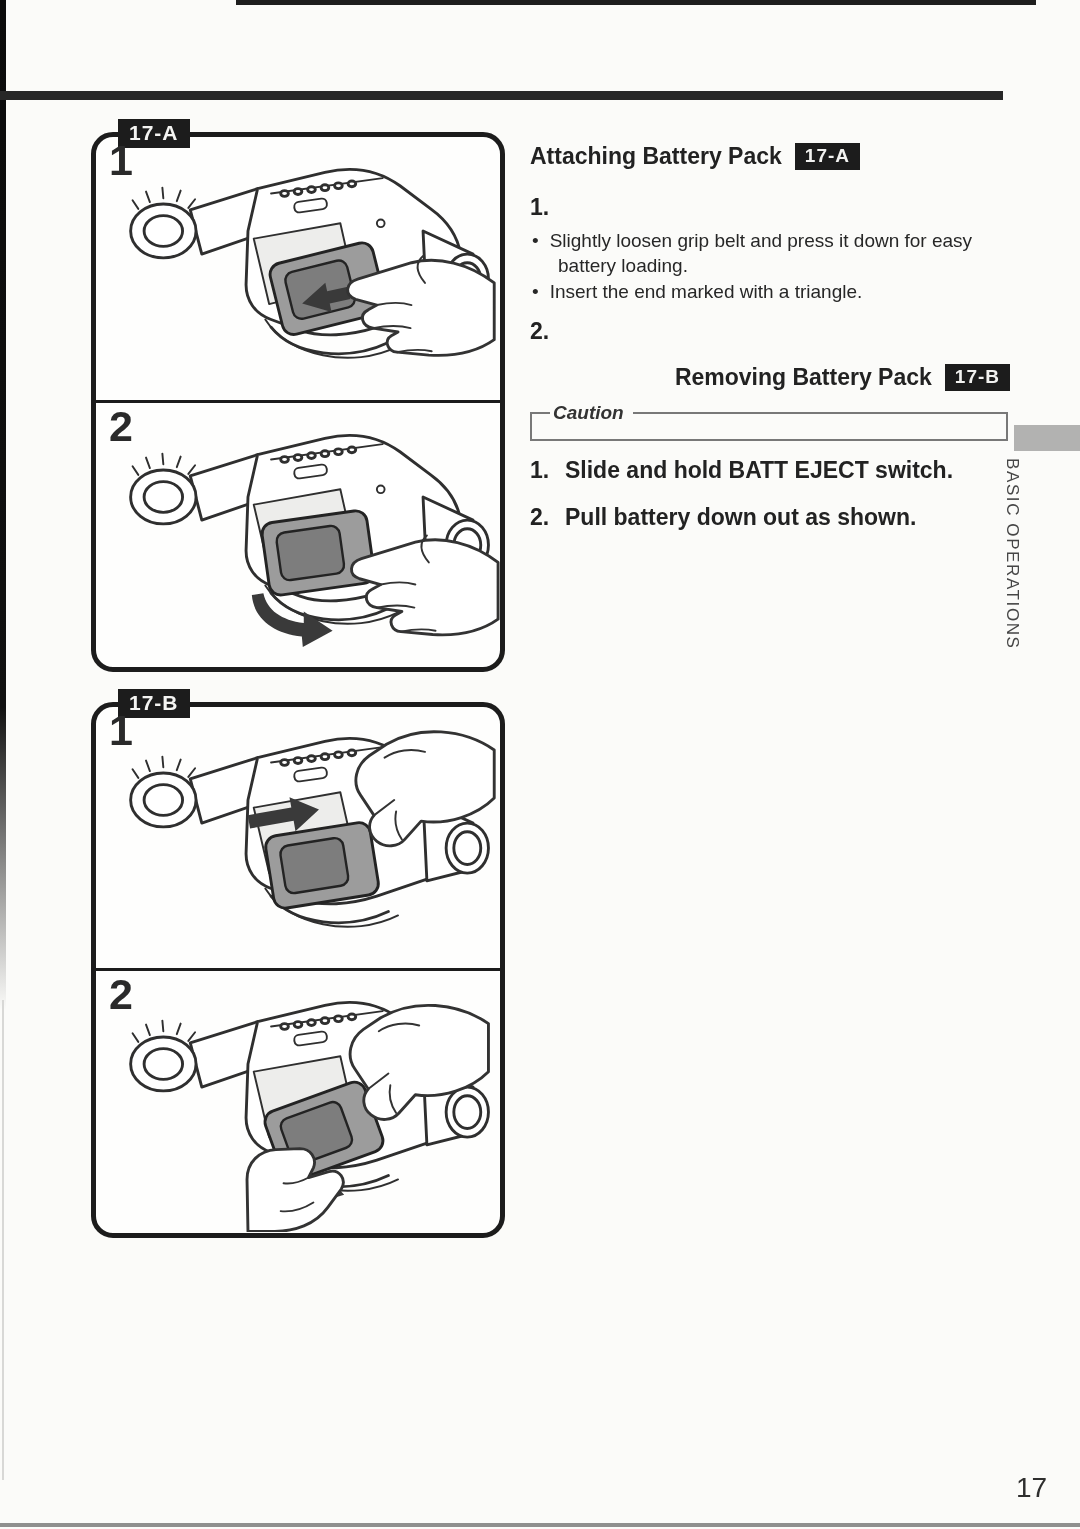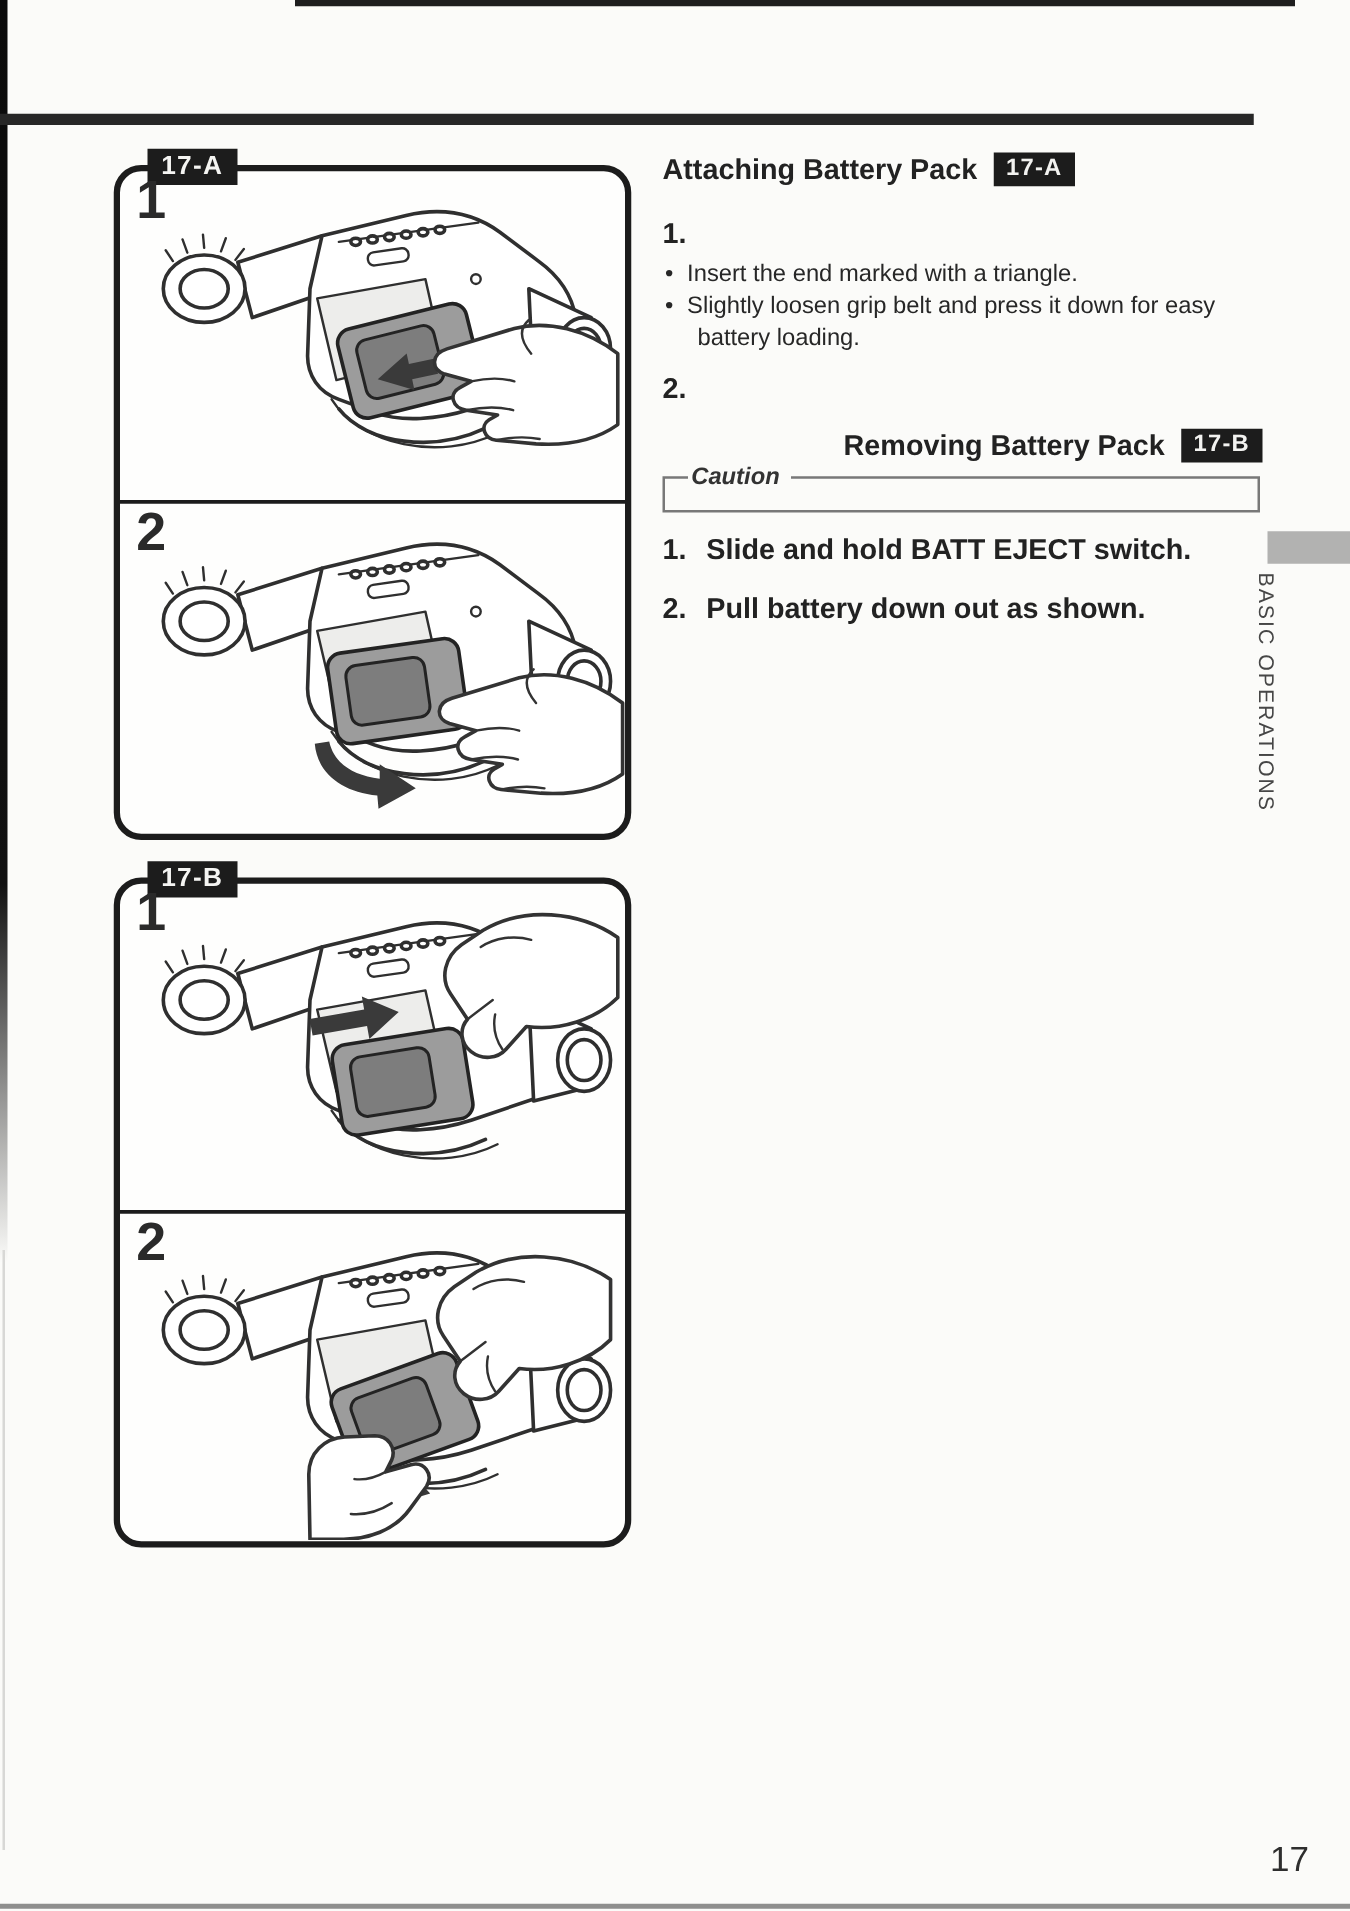--- a/index.html
+++ b/index.html
@@ -28,35 +28,35 @@
     font-weight:bold; font-size:21px; letter-spacing:1px; padding:2px 11px 4px; line-height:1.1; }
   .fig-panel { position:relative; width:100%; height:263px; overflow:hidden; }
   .figbox-b .fig-panel { height:261px; }
   .fig-divider { width:100%; border-top:3px solid #1c1c1c; }
   .fig-step-num { position:absolute; top:2px; left:13px; font-size:43px; font-weight:bold;
     color:#2a2a2a; line-height:1; z-index:2; }
   .fig-art { position:absolute; inset:0; width:100%; height:100%; }
 
   
   .textcol { position:absolute; left:530px; top:122px; width:480px; }
-  .sec-heading { display:flex; align-items:center; gap:13px; font-size:23px; font-weight:bold; color:#222; }
+  .sec-heading { display:flex; align-items:center; gap:13px; font-size:23px; font-weight:bold; color:#222;margin-top:21px; }
   .inline-badge { background:#1c1c1c; color:#f2f2f0; font-size:19px; font-weight:bold;
     letter-spacing:1px; padding:3px 10px 4px; line-height:1.05; }
   .step { display:flex; gap:9px; font-size:23px; font-weight:bold; line-height:1.22; color:#222; }
   .step-num { flex:0 0 26px; }
   .step-text { width:400px; }
   .step.wide .step-text { width:auto; white-space:nowrap; }
   .m-step1 { margin-top:23px; }
   .bullets { list-style:none; margin-top:7px; margin-left:2px; }
   .bullets li { font-size:19px; font-weight:normal; color:#272727; line-height:1.33;
     width:452px; padding-left:26px; text-indent:-26px; }
   .bullets li::before { content:"•"; margin-right:11px; }
   .m-step2 { margin-top:13px; }
   .m-heading2 { margin-top:19px;justify-content:flex-end; }
-  fieldset.caution { margin-top:1px; width:478px; border:2px solid #787878;
+  fieldset.caution { margin-top:11px; width:478px; border:2px solid #787878;
     padding:4px 13px 11px; background:transparent; }
   fieldset.caution legend { font-style:italic; font-weight:bold; font-size:19px; color:#333;
     margin-left:5px; padding:0 9px 0 3px; }
   fieldset.caution p { font-size:19px; line-height:1.3; color:#2c2c2c; width:446px; }
   .m-rstep1 { margin-top:15px; }
   .m-rstep2 { margin-top:19px; }
 
   
   .side-tab { position:absolute; left:1014px; top:425px; width:66px; height:26px; background:#b2b2b1; }
   .side-label { position:absolute; left:1002px; top:458px; writing-mode:vertical-rl;
@@ -192,22 +192,22 @@
 
   <div class="sec-heading">
     <span>Attaching Battery Pack</span>
     <span class="inline-badge">17-A</span>
   </div>
 
   <div class="step m-step1">
     <span class="step-num">1.</span>
   </div>
   <ul class="bullets">
+    <li>Slightly loosen grip belt and press it down for easy battery loading.</li>
     <li>Insert the end marked with a triangle.</li>
-    <li>Slightly loosen grip belt and press it down for easy battery loading.</li>
   </ul>
 
   <div class="step m-step2">
     <span class="step-num">2.</span>
   </div>
 
   <div class="sec-heading m-heading2">
     <span>Removing Battery Pack</span>
     <span class="inline-badge">17-B</span>
   </div>

